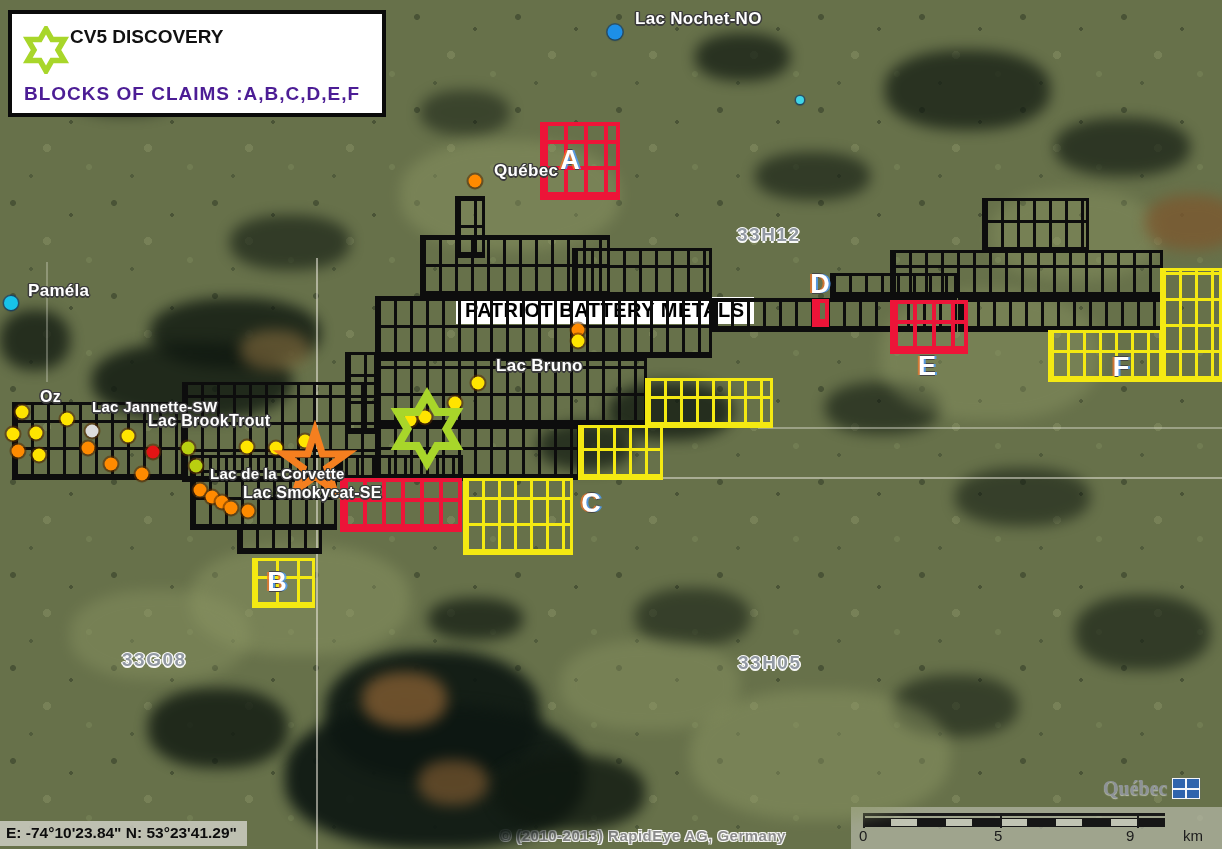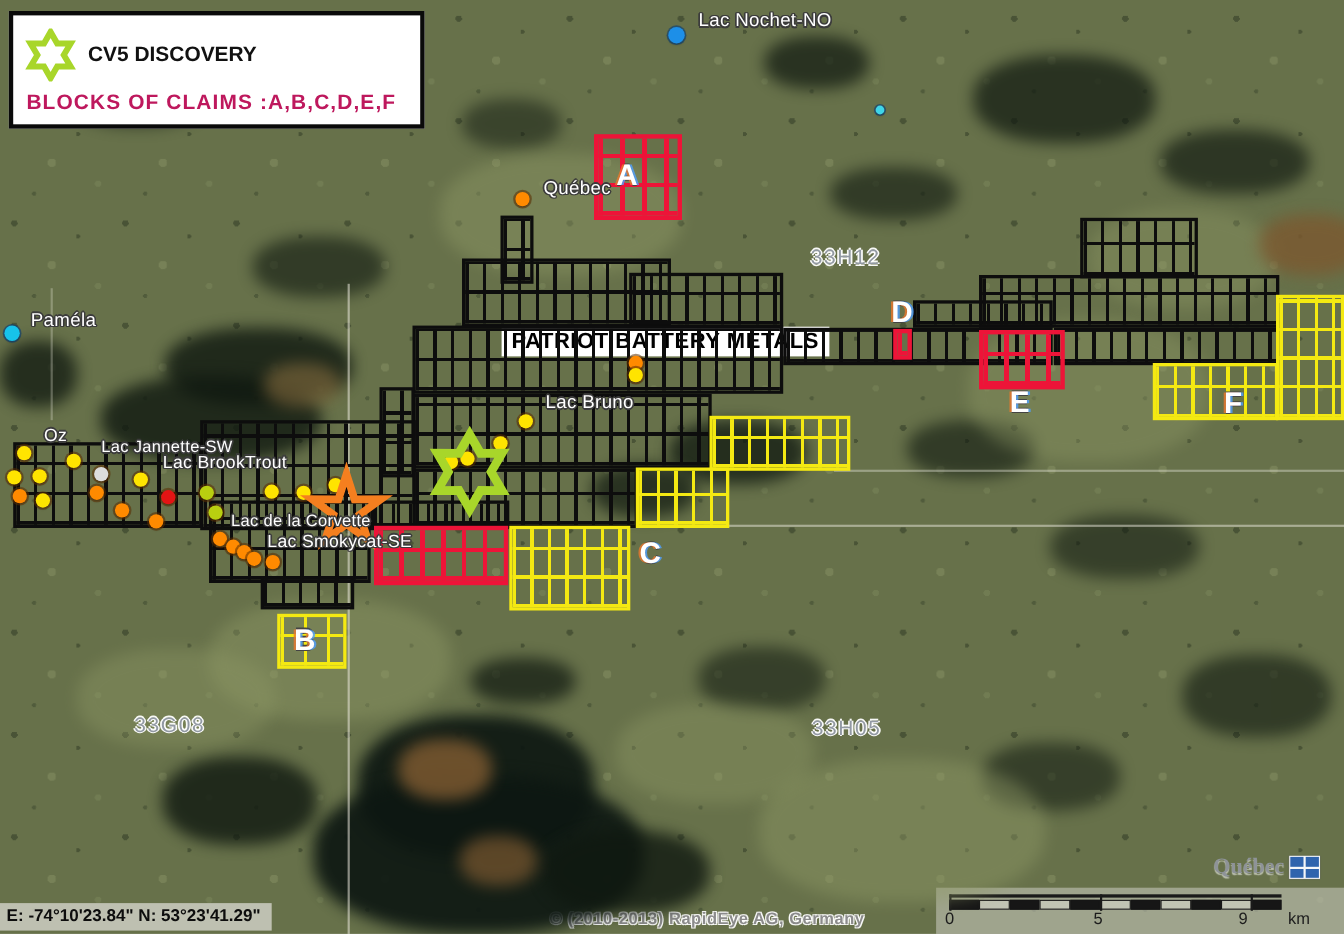--- a/index.html
+++ b/index.html
@@ -13,49 +13,49 @@
       radial-gradient(circle 2px at 31px 83px, rgba(30,42,26,.3) 95%, transparent);
     background-size:101px 93px;}
   .patch{position:absolute;border-radius:45%;filter:blur(7px);}
   .grat{position:absolute;background:#eceade;}
   .claim{position:absolute;box-sizing:border-box;}
   .dot{position:absolute;width:13px;height:13px;border-radius:50%;transform:translate(-50%,-50%);
        box-shadow:0 0 0 2px rgba(92,48,2,.55),0 1px 2px rgba(0,0,0,.45);}
   .pmark{position:absolute;border-radius:50%;transform:translate(-50%,-50%);
        box-shadow:0 0 0 1.5px rgba(8,62,120,.6),0 1px 2px rgba(0,0,0,.4);}
   .starmk{position:absolute;pointer-events:none;}
-  .map-label{position:absolute;font-weight:normal;color:#fff;white-space:nowrap;letter-spacing:.3px;
+  .map-label{position:absolute;font-weight:bold;color:#fff;white-space:nowrap;letter-spacing:.3px;
     text-shadow:-1.5px 0 0 #3c3c3c,1.5px 0 0 #3c3c3c,0 -1.5px 0 #3c3c3c,0 1.5px 0 #3c3c3c,
       -1px -1px 0 #3c3c3c,1px 1px 0 #3c3c3c,1px -1px 0 #3c3c3c,-1px 1px 0 #3c3c3c;}
   .sheet-label{color:#9299a3;font-size:19px;letter-spacing:1.5px;
     text-shadow:-1.5px 0 0 rgba(255,255,255,.95),1.5px 0 0 rgba(255,255,255,.95),
       0 -1.5px 0 rgba(255,255,255,.95),0 1.5px 0 rgba(255,255,255,.95);}
   .block-label{position:absolute;font-weight:bold;font-size:27px;color:#fff;transform:translate(-50%,-50%);
     text-shadow:-2px 0 0 rgba(235,120,45,.8),2px 0 0 rgba(80,160,255,.8),0 -1px 0 #444,0 1px 0 #444;}
   #patriot-label{position:absolute;left:456px;top:297px;background:#fff;color:#000;
     font-weight:bold;font-size:20px;letter-spacing:.5px;padding:2px 9px;white-space:nowrap;}
   
   #legend{position:absolute;left:8px;top:10px;width:352px;background:#fff;border:4px solid #0a0a0a;
     padding:12px 8px 8px 10px;display:flex;flex-direction:column;gap:7px;z-index:30;}
-  .leg-row{display:flex;align-items:center;gap:10px;}
+  .leg-row{display:flex;gap:0;}
   .leg-icon{width:48px;height:48px;flex:0 0 auto;display:flex;align-items:center;justify-content:center;}
   .leg-text{font-weight:bold;font-size:19px;color:#111;}
   .leg-text2{font-weight:bold;font-size:16.5px;line-height:1.3;color:#111;}
   .swatch{width:52px;height:52px;flex:0 0 auto;background-color:#6e7950;
     background-image:radial-gradient(circle 8px at 30% 65%, rgba(20,30,18,.55) 90%, transparent),
                      radial-gradient(circle 6px at 70% 30%, rgba(150,160,112,.5) 90%, transparent);}
   .swatch-yellow{background-image:
      repeating-linear-gradient(90deg,#f2ea15 0 7px,transparent 7px 27px),
      repeating-linear-gradient(0deg,#f2ea15 0 7px,transparent 7px 27px),
      radial-gradient(circle 9px at 35% 70%, rgba(20,30,18,.55) 90%, transparent);}
   .swatch-red{background-image:
      repeating-linear-gradient(90deg,#ee1438 0 6px,transparent 6px 24px),
      repeating-linear-gradient(0deg,#ee1438 0 6px,transparent 6px 24px),
      radial-gradient(circle 9px at 60% 40%, rgba(20,30,18,.45) 90%, transparent);}
-  #legend-footer{font-weight:bold;font-size:19px;letter-spacing:1px;color:#be185d;padding:2px 0 0 2px;}
+  #legend-footer{font-weight:bold;font-size:19px;letter-spacing:1px;color:#4c1d95;padding:2px 0 0 2px;}
   
   #coord-bar{position:absolute;left:0;top:821px;background:rgba(212,212,202,.8);color:#0d0d0d;
     font-weight:bold;font-size:15.5px;padding:3px 10px 4px 6px;white-space:nowrap;}
   #attribution{position:absolute;left:500px;top:827px;font-weight:bold;font-size:15px;color:#8b8b8b;
     letter-spacing:.5px;
     text-shadow:-1px -1px 0 rgba(255,255,255,.9),1px -1px 0 rgba(255,255,255,.9),
       -1px 1px 0 rgba(255,255,255,.9),1px 1px 0 rgba(255,255,255,.9);}
   #scalebar{position:absolute;left:851px;top:807px;width:371px;height:42px;background:rgba(205,205,197,.55);}
   #sb-track{position:absolute;left:12px;top:6px;width:302px;height:16px;border-top:3px solid #1a1a1a;display:flex;}
   .sbseg{height:9px;margin-top:2px;box-sizing:border-box;border:1.5px solid #161616;flex:1;}
@@ -104,21 +104,21 @@
         <div class="sbseg" style="background: rgb(22, 22, 22);"></div>
         <div class="sbseg" style="background: rgba(245, 245, 240, 0.4);"></div>
         <div class="sbseg" style="background: rgb(22, 22, 22);"></div>
         <div class="sbtick" style="left: 0px;"></div>
         <div class="sbtick" style="left: 137px;"></div>
         <div class="sbtick" style="left: 274px;"></div>
       </div>
     <span class="sb-label" style="left:8px">0</span>
     <span class="sb-label" style="left:143px">5</span>
     <span class="sb-label" style="left:275px">9</span>
-    <span class="sb-label" style="left:320px">km</span>
+    <span class="sb-label" style="left:332px">km</span>
   </div>
 
   <div id="quebec-logo">
     <span id="quebec-text">Québec</span>
     <span class="q-flag">
       <div></div>
         <div></div>
         <div></div>
         <div></div>
     </span>

